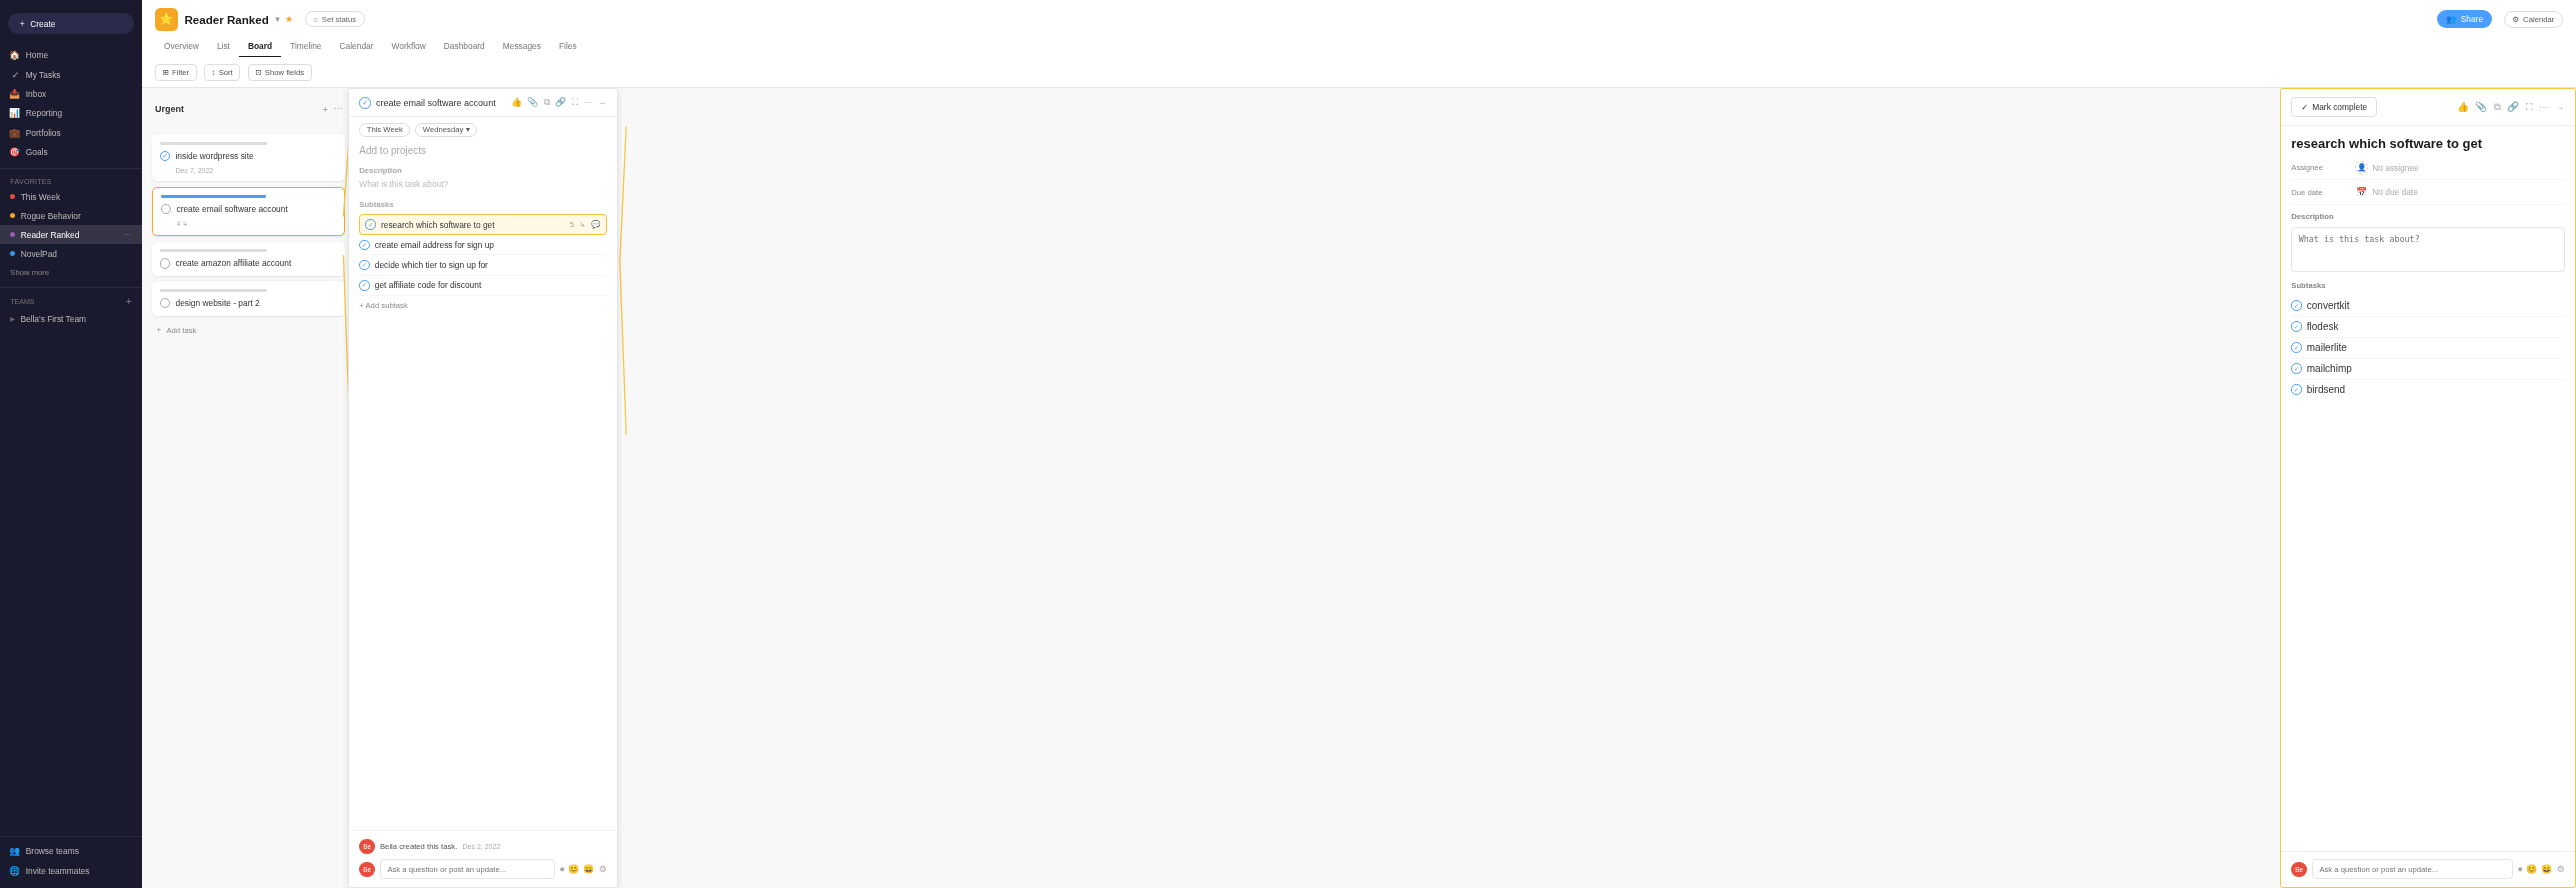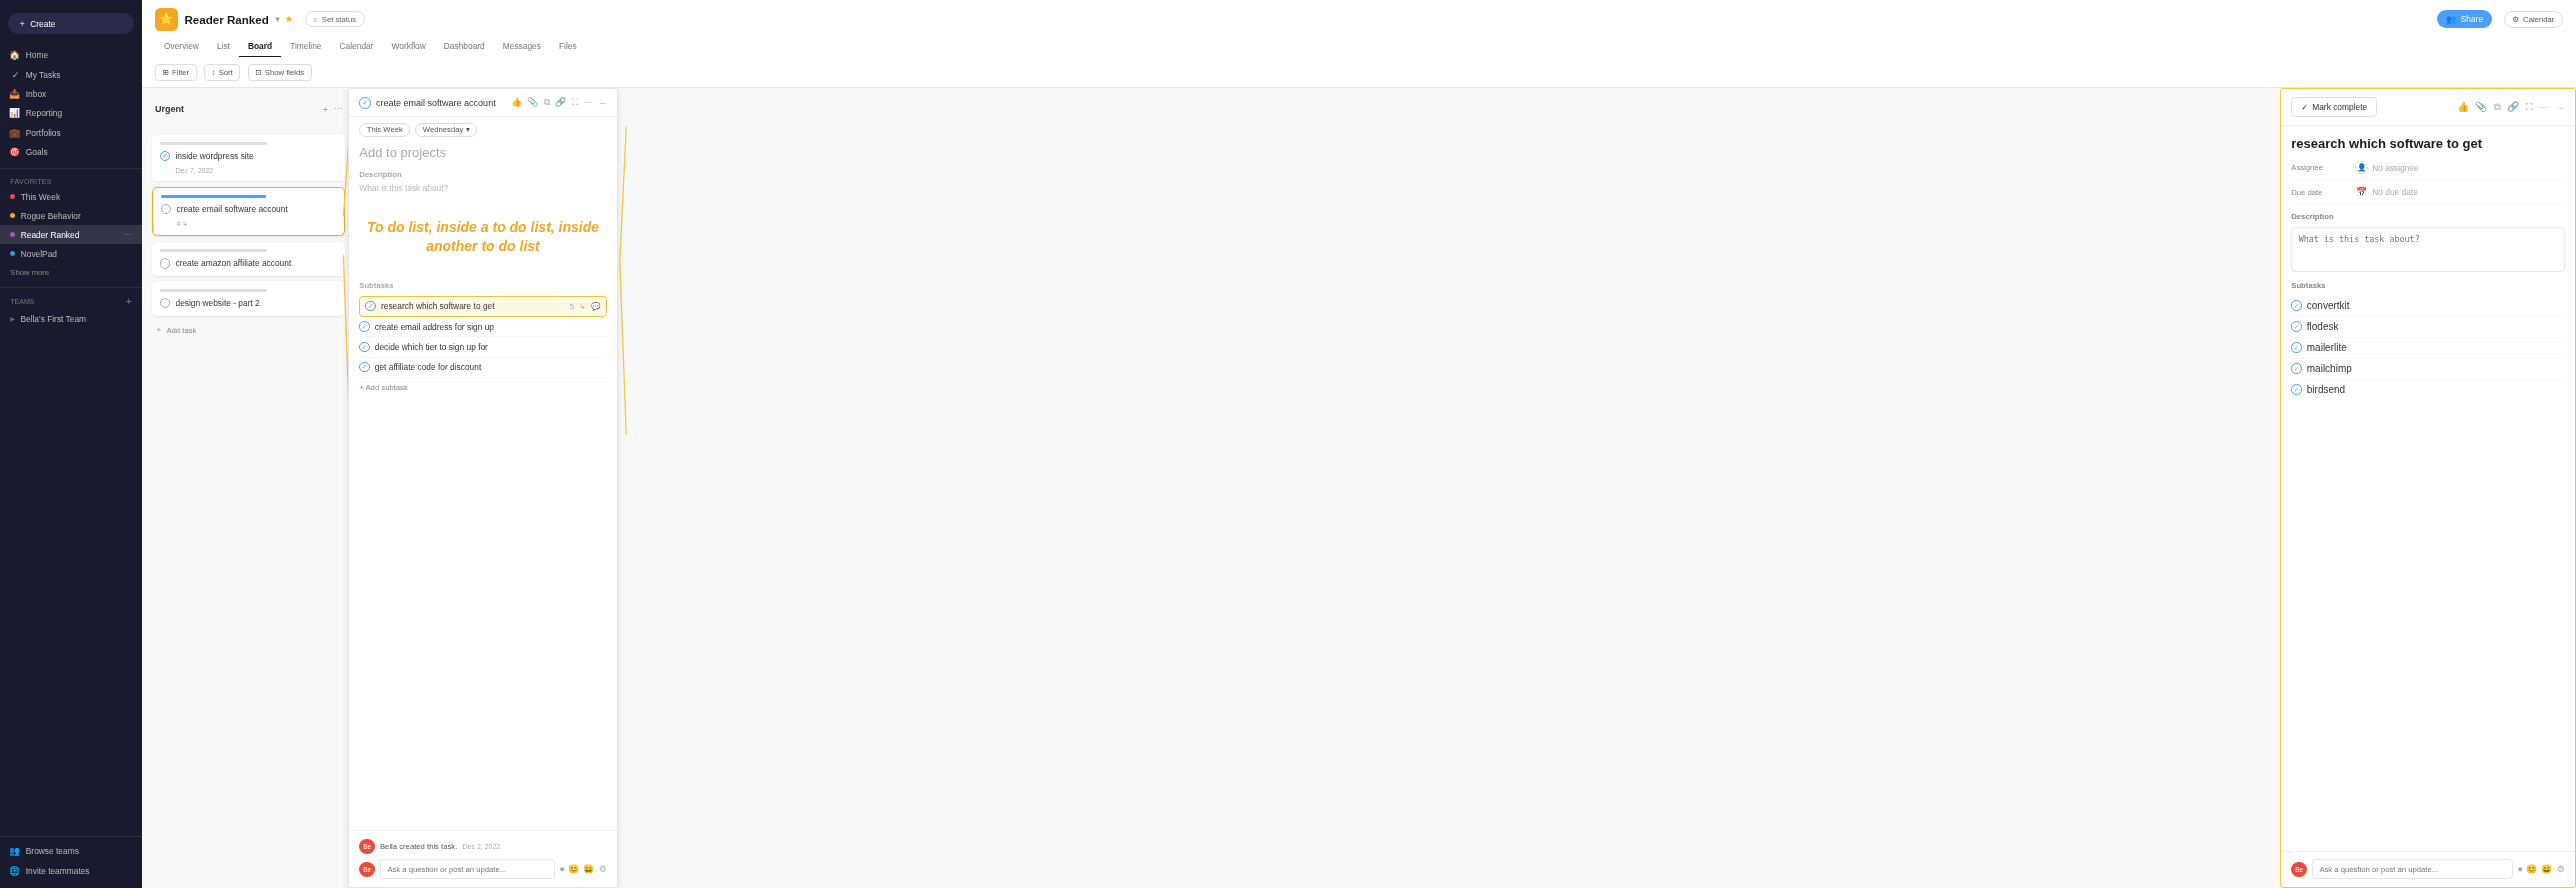--- a/index.html
+++ b/index.html
@@ -64,21 +64,21 @@
     
     .task-detail-panel { position: absolute; left: 193px; top: 0; width: 296px; bottom: 0; background: #fff; border: 0.6px solid #e5e5e5; border-radius: 2.6px; box-shadow: 0 1.3px 7.7px rgba(0,0,0,0.1); display: flex; flex-direction: column; z-index: 10; }
     .task-detail-header { display: flex; align-items: center; gap: 5.2px; padding: 7.7px 10.3px; border-bottom: 0.6px solid #f0f0f0; }
     .task-detail-check { width: 11.6px; height: 11.6px; border-radius: 50%; border: 1.3px solid #4a9eff; color: #4a9eff; display: flex; align-items: center; justify-content: center; font-size: 7px; flex-shrink: 0; }
     .task-detail-title { font-size: 9px; font-weight: 500; color: #333; flex: 1; }
     .task-detail-icons { display: flex; gap: 5.2px; color: #aaa; }
     .task-detail-icons span { cursor: pointer; font-size: 9px; }
     .task-week-row { display: flex; align-items: center; gap: 5.2px; padding: 5.2px 10.3px; }
     .week-badge { background: #fff; border: 0.6px solid #ddd; border-radius: 7.7px; padding: 1.9px 6.4px; font-size: 7.7px; color: #555; }
     .day-badge { display: flex; align-items: flex-end; gap: 2.6px; background: #fff; border: 0.6px solid #ddd; border-radius: 7.7px; padding: 1.9px 6.4px; font-size: 7.7px; color: #555; }
-    .add-projects { font-size: 13px; color: #aaa; padding: 2.6px 10.3px; }
+    .add-projects { font-size: 10px; color: #aaa; padding: 2.6px 10.3px; }
     .task-desc-section { padding: 7.7px 10.3px 5.2px; }
     .task-desc-label { font-size: 7.7px; font-weight: 600; color: #aaa; margin-bottom: 3.9px; }
     .task-desc-input { font-size: 8.4px; color: #bbb; }
     .task-big-message { padding: 19.3px 10.3px; text-align: center; }
     .task-big-message p { font-size: 14px; font-weight: 700; color: #f5a623; line-height: 1.4; font-style: italic; }
     .subtasks-section { padding: 5.2px 10.3px; }
     .subtasks-label { font-size: 7.7px; font-weight: 600; color: #aaa; margin-bottom: 5.2px; }
     .subtask-item { display: flex; align-items: center; justify-content: space-between; padding: 4.5px 0; border-bottom: 0.6px solid #f5f5f5; }
     .subtask-item:last-child { border-bottom: none; }
     .subtask-left { display: flex; align-items: center; gap: 5.2px; }
@@ -361,23 +361,20 @@
         </div>
       </div>
 
       <div class="add-projects">Add to projects</div>
 
       <div class="task-desc-section">
         <div class="task-desc-label">Description</div>
         <div class="task-desc-input">What is this task about?</div>
       </div>
 
-      <div class="task-big-message">
-        <p>To do list, inside a to do list, inside another to do list</p>
-      </div>
 
       <div class="subtasks-section">
         <div class="subtasks-label">Subtasks</div>
 
         <div class="subtask-item highlighted">
           <div class="subtask-left">
             <div class="subtask-check">✓</div>
             <span class="subtask-title">research which software to get</span>
           </div>
           <div class="subtask-right">

